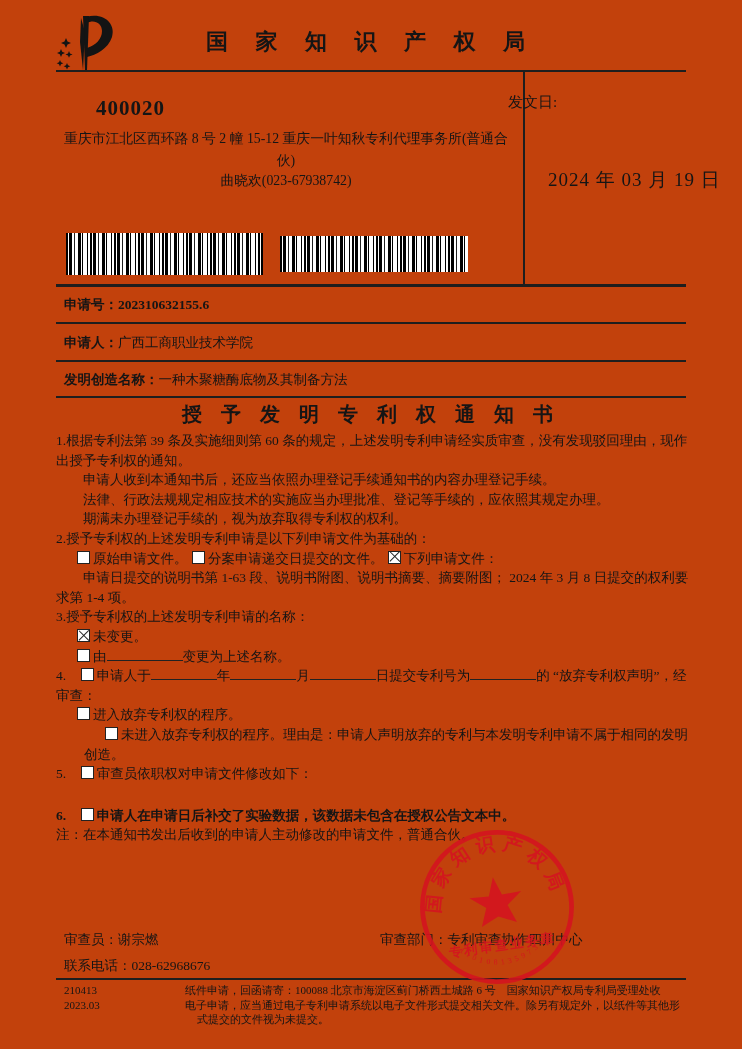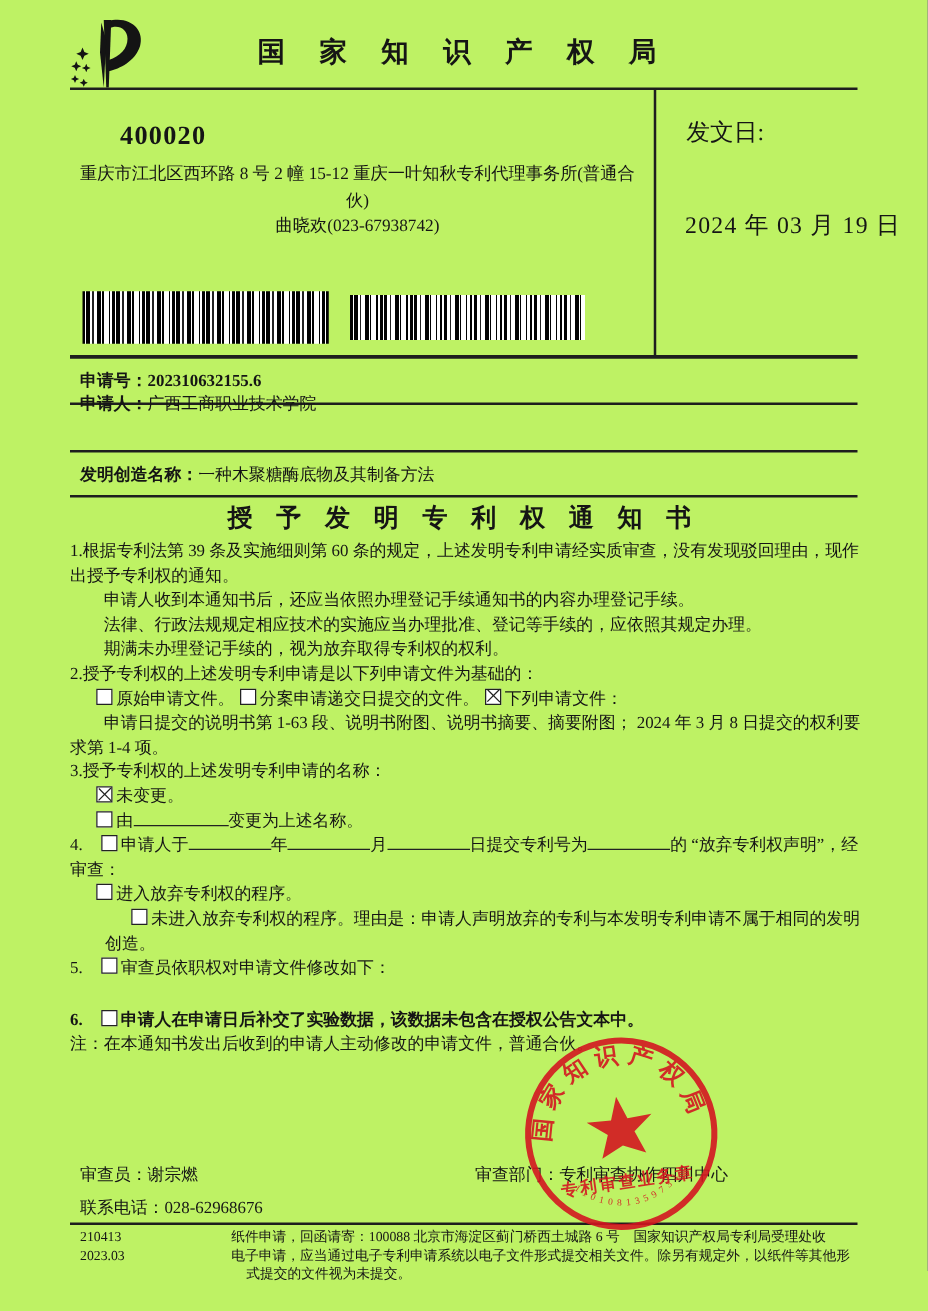--- a/index.html
+++ b/index.html
@@ -1,30 +1,30 @@
 <!DOCTYPE html>
 <html><head>
 <meta charset="utf-8">
 <style>
   html,body{margin:0;padding:0;background:#888;}
   .page{
-    position:relative;width:742px;height:1049px;background:#bef264;
+    position:relative;width:742px;height:1049px;background:#c2410c;
     font-family:"Liberation Serif","DejaVu Serif",serif;color:#151515;
     overflow:hidden;margin:0 auto;
   }
   .abs{position:absolute;}
   .hline{position:absolute;background:#1e1e1e;}
   
   .agency-title{top:27px;left:56px;width:630px;text-align:center;
     font-size:22px;font-weight:bold;letter-spacing:11px;}
   
   .postcode{top:96px;left:96px;font-size:21px;font-weight:bold;letter-spacing:1px;}
   .addr{top:128px;left:60px;width:452px;text-align:center;font-size:13.8px;line-height:22px;}
   .contact{top:172px;left:60px;width:452px;text-align:center;font-size:13.8px;}
-  .dispatch-label{top:93px;left:549px;font-size:19px;font-family:Liberation Serif, serif;}
+  .dispatch-label{top:93px;left:508px;font-size:15px;font-family:Liberation Serif, serif;}
   .dispatch-date{top:167px;left:548px;font-size:19px;letter-spacing:1px;}
   .vline{position:absolute;background:#1e1e1e;width:2px;}
   
   .barcode{position:absolute;background:
     repeating-linear-gradient(90deg,#000 0 2px,#fff 2px 3px,#000 3px 6px,#fff 6px 8px,#222 8px 9px,#fff 9px 12px,#000 12px 15px,#fff 15px 16px,#000 16px 17px,#fff 17px 21px,#000 21px 22px,#fff 22px 24px);
   }
   
   .mrow{position:absolute;font-size:13.5px;}
   .mrow b{font-weight:bold;}
   
@@ -78,21 +78,21 @@
 
   <div class="barcode" style="top:233px;left:66px;width:197px;height:42px"></div>
   <div class="barcode" style="top:236px;left:280px;width:188px;height:36px"></div>
   <div class="hline" style="top:284px;left:56px;width:630px;height:3px"></div>
 
   <div class="mrow" style="top:296px;left:64px">
     <b>申请号：</b><b>202310632155.6</b>
   </div>
   <div class="hline" style="top:322px;left:56px;width:630px;height:1.5px"></div>
 
-  <div class="mrow" style="top:314px;left:64px">
+  <div class="mrow" style="top:334px;left:64px">
     <b>申请人：</b><span>广西工商职业技术学院</span>
   </div>
   <div class="hline" style="top:360px;left:56px;width:630px;height:1.5px"></div>
 
   <div class="mrow" style="top:371px;left:64px">
     <b>发明创造名称：</b><span>一种木聚糖酶底物及其制备方法</span>
   </div>
   <div class="hline" style="top:396px;left:56px;width:630px;height:1.5px"></div>
 
   <div class="abs notice-title">授 予 发 明 专 利 权 通 知 书</div>

